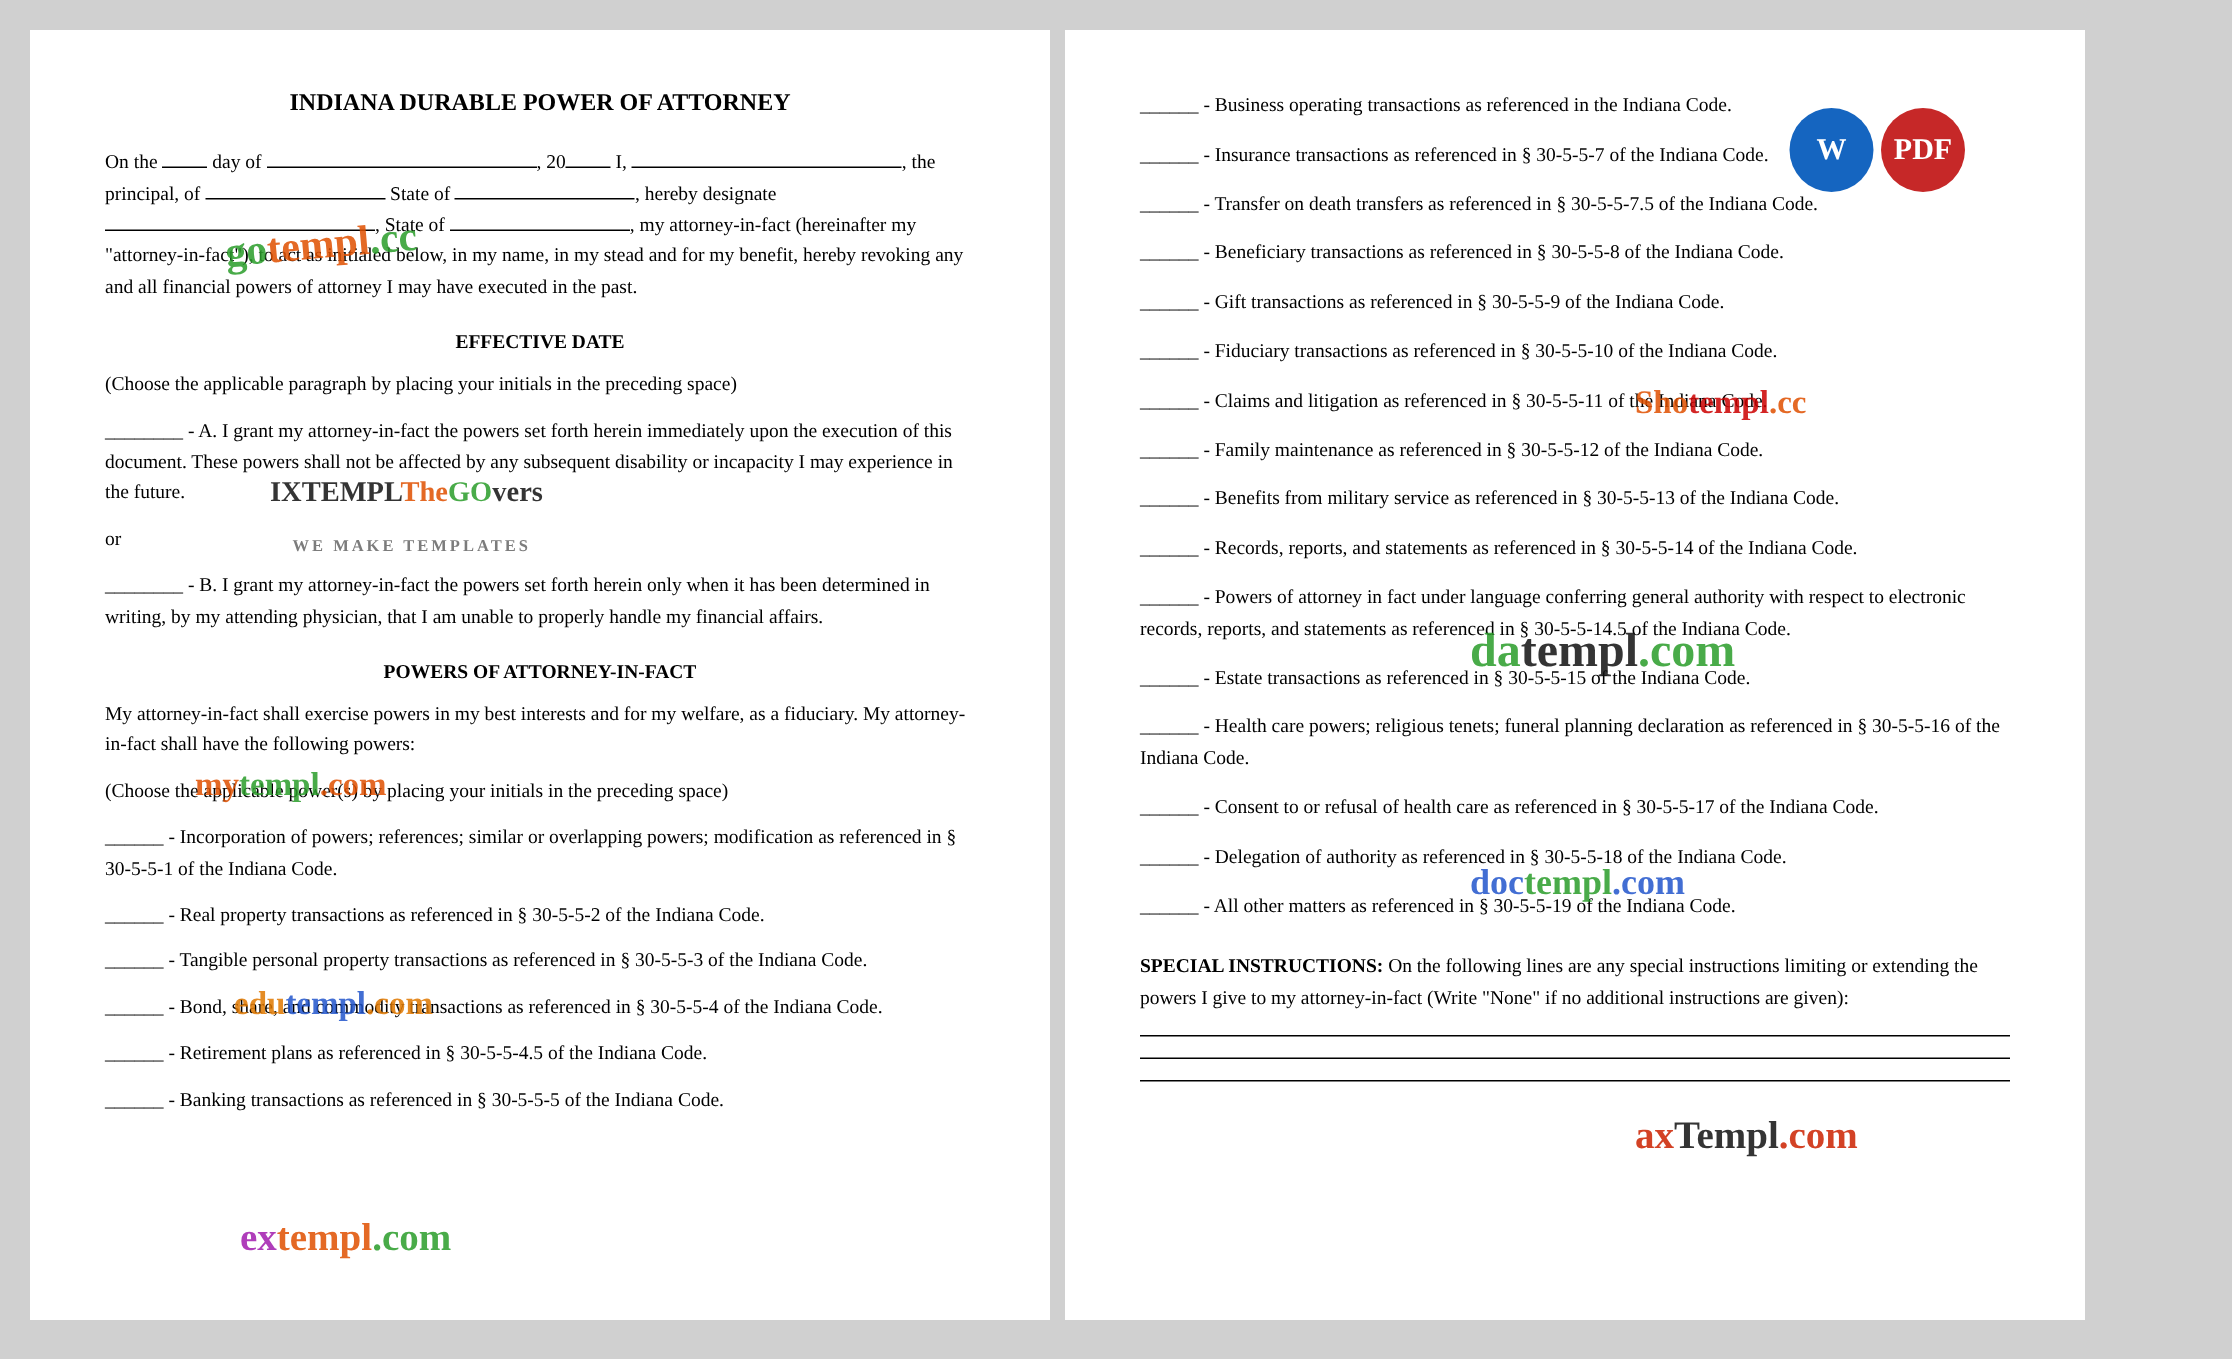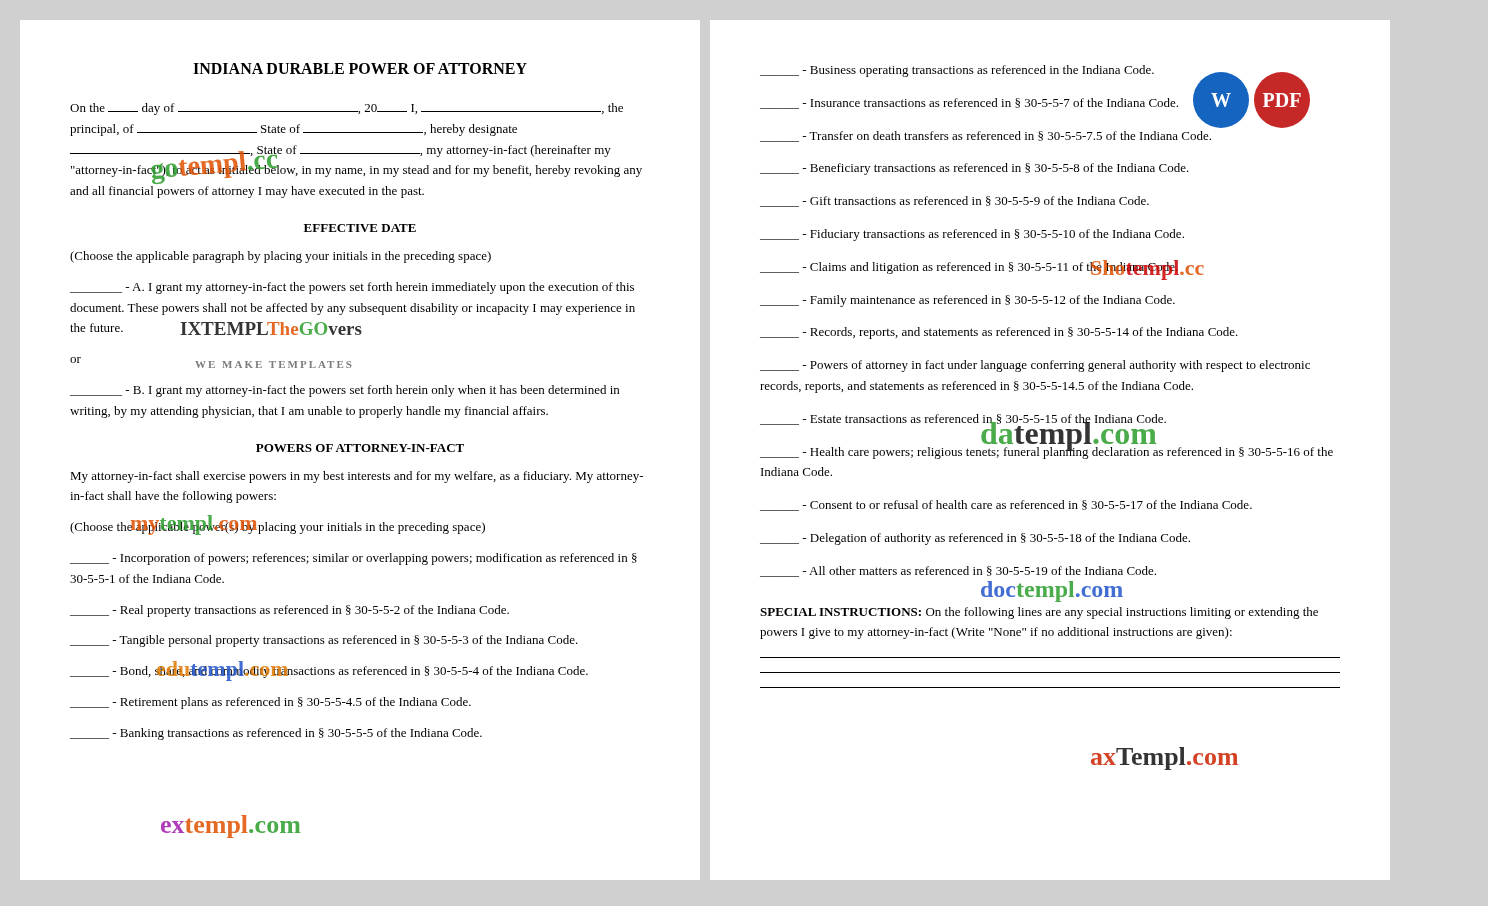--- a/index.html
+++ b/index.html
@@ -243,20 +243,21 @@
 
     <div id="powers-list-right">
         <div class="right-item">______ - Business operating transactions as referenced in the Indiana Code.</div>
         <div class="right-item">______ - Insurance transactions as referenced in § 30-5-5-7 of the Indiana Code.</div>
         <div class="right-item">______ - Transfer on death transfers as referenced in § 30-5-5-7.5 of the Indiana Code.</div>
         <div class="right-item">______ - Beneficiary transactions as referenced in § 30-5-5-8 of the Indiana Code.</div>
         <div class="right-item">______ - Gift transactions as referenced in § 30-5-5-9 of the Indiana Code.</div>
         <div class="right-item">______ - Fiduciary transactions as referenced in § 30-5-5-10 of the Indiana Code.</div>
         <div class="right-item">______ - Claims and litigation as referenced in § 30-5-5-11 of the Indiana Code.</div>
         <div class="right-item">______ - Family maintenance as referenced in § 30-5-5-12 of the Indiana Code.</div>
+        <div class="right-item">______ - Benefits from military service as referenced in § 30-5-5-13 of the Indiana Code.</div>
         <div class="right-item">______ - Records, reports, and statements as referenced in § 30-5-5-14 of the Indiana Code.</div>
         <div class="right-item">______ - Powers of attorney in fact under language conferring general authority with respect to electronic records, reports, and statements as referenced in § 30-5-5-14.5 of the Indiana Code.</div>
         <div class="right-item">______ - Estate transactions as referenced in § 30-5-5-15 of the Indiana Code.</div>
         <div class="right-item">______ - Health care powers; religious tenets; funeral planning declaration as referenced in § 30-5-5-16 of the Indiana Code.</div>
         <div class="right-item">______ - Consent to or refusal of health care as referenced in § 30-5-5-17 of the Indiana Code.</div>
         <div class="right-item">______ - Delegation of authority as referenced in § 30-5-5-18 of the Indiana Code.</div>
         <div class="right-item">______ - All other matters as referenced in § 30-5-5-19 of the Indiana Code.</div>
       </div>
 
     <div class="special-instructions">

